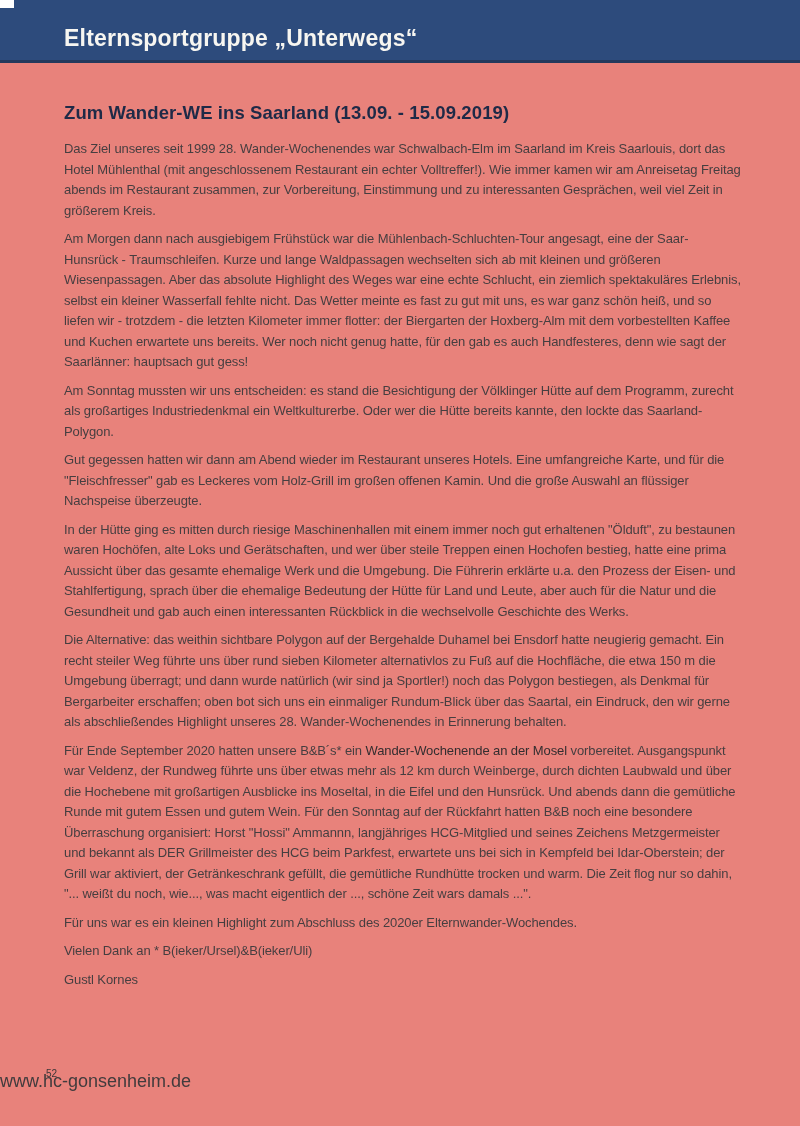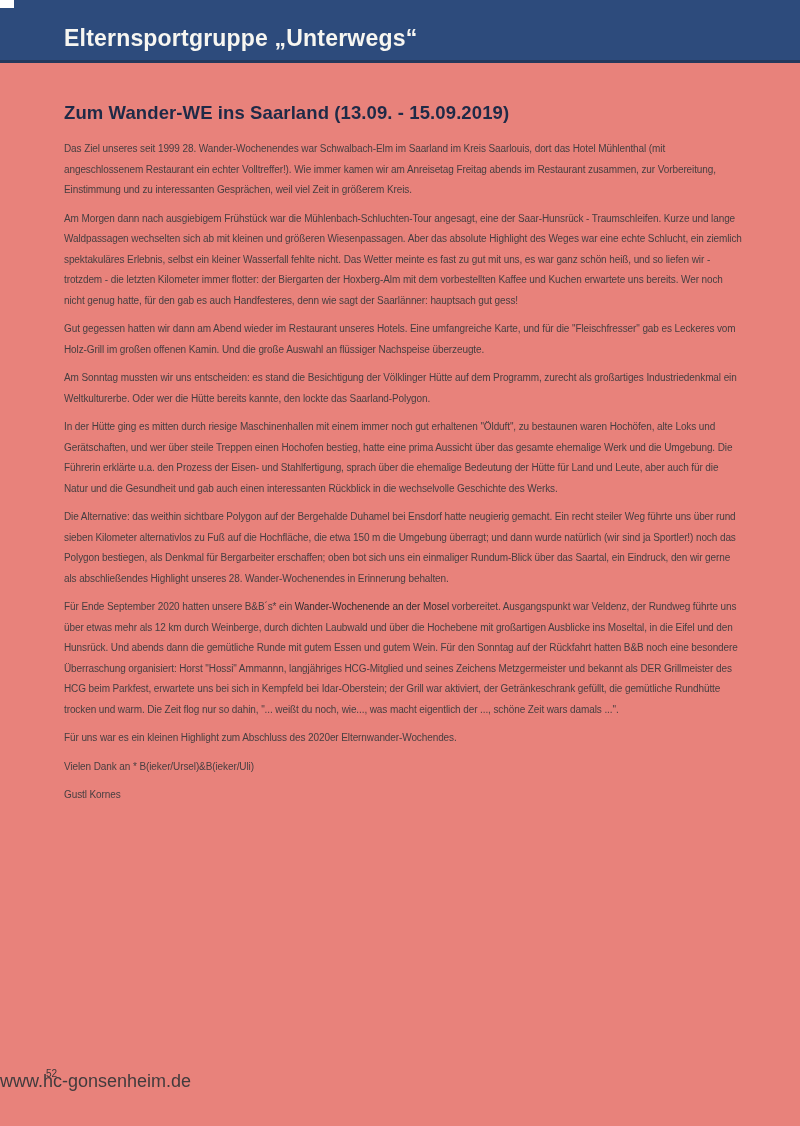--- a/index.html
+++ b/index.html
@@ -48,21 +48,21 @@
   .article-heading {
     margin: 29px 0 15px 0;
     color: #1E2A47;
     font-size: 18.5px;
     font-weight: bold;
     letter-spacing: 0.1px;
   }
   .content p {
     margin: 0 0 8px 0;
     color: #463E40;
-    font-size: 10px;
+    font-size: 13px;
     line-height: 20.5px;
     letter-spacing: -0.1px;
   }
   .content p .bold-run {
     font-weight: normal;
     color: #332D2F;
   }
   .signature { margin-top: 1px; }
 
   
@@ -90,22 +90,22 @@
   <div class="banner">
     <div class="corner-artifact"></div>
     <div class="banner-title">Elternsportgruppe „Unterwegs“</div>
   </div>
 
   <div class="content">
     <h1 class="article-heading">Zum Wander-WE ins Saarland (13.09. - 15.09.2019)</h1>
 
     <p>Das Ziel unseres seit 1999 28. Wander-Wochenendes war Schwalbach-Elm im Saarland im Kreis Saarlouis, dort das Hotel Mühlenthal (mit angeschlossenem Restaurant ein echter Volltreffer!). Wie immer kamen wir am Anreisetag Freitag abends im Restaurant zusammen, zur Vorbereitung, Einstimmung und zu interessanten Gesprächen, weil viel Zeit in größerem Kreis.</p>
     <p>Am Morgen dann nach ausgiebigem Frühstück war die Mühlenbach-Schluchten-Tour angesagt, eine der Saar-Hunsrück - Traumschleifen. Kurze und lange Waldpassagen wechselten sich ab mit kleinen und größeren Wiesenpassagen. Aber das absolute Highlight des Weges war eine echte Schlucht, ein ziemlich spektakuläres Erlebnis, selbst ein kleiner Wasserfall fehlte nicht. Das Wetter meinte es fast zu gut mit uns, es war ganz schön heiß, und so liefen wir - trotzdem - die letzten Kilometer immer flotter: der Biergarten der Hoxberg-Alm mit dem vorbestellten Kaffee und Kuchen erwartete uns bereits. Wer noch nicht genug hatte, für den gab es auch Handfesteres, denn wie sagt der Saarlänner: hauptsach gut gess!</p>
+    <p>Am Sonntag mussten wir uns entscheiden: es stand die Besichtigung der Völklinger Hütte auf dem Programm, zurecht als großartiges Industriedenkmal ein Weltkulturerbe. Oder wer die Hütte bereits kannte, den lockte das Saarland-Polygon.</p>
     <p>Gut gegessen hatten wir dann am Abend wieder im Restaurant unseres Hotels. Eine umfangreiche Karte, und für die "Fleischfresser" gab es Leckeres vom Holz-Grill im großen offenen Kamin. Und die große Auswahl an flüssiger Nachspeise überzeugte.</p>
-    <p>Am Sonntag mussten wir uns entscheiden: es stand die Besichtigung der Völklinger Hütte auf dem Programm, zurecht als großartiges Industriedenkmal ein Weltkulturerbe. Oder wer die Hütte bereits kannte, den lockte das Saarland-Polygon.</p>
     <p>In der Hütte ging es mitten durch riesige Maschinenhallen mit einem immer noch gut erhaltenen "Ölduft", zu bestaunen waren Hochöfen, alte Loks und Gerätschaften, und wer über steile Treppen einen Hochofen bestieg, hatte eine prima Aussicht über das gesamte ehemalige Werk und die Umgebung. Die Führerin erklärte u.a. den Prozess der Eisen- und Stahlfertigung, sprach über die ehemalige Bedeutung der Hütte für Land und Leute, aber auch für die Natur und die Gesundheit und gab auch einen interessanten Rückblick in die wechselvolle Geschichte des Werks.</p>
     <p>Die Alternative: das weithin sichtbare Polygon auf der Bergehalde Duhamel bei Ensdorf hatte neugierig gemacht. Ein recht steiler Weg führte uns über rund sieben Kilometer alternativlos zu Fuß auf die Hochfläche, die etwa 150 m die Umgebung überragt; und dann wurde natürlich (wir sind ja Sportler!) noch das Polygon bestiegen, als Denkmal für Bergarbeiter erschaffen; oben bot sich uns ein einmaliger Rundum-Blick über das Saartal, ein Eindruck, den wir gerne als abschließendes Highlight unseres 28. Wander-Wochenendes in Erinnerung behalten.</p>
 
     <p><span>Für Ende September 2020 hatten unsere B&amp;B´s* ein </span><span class="bold-run">Wander-Wochenende an der Mosel</span><span> vorbereitet. Ausgangspunkt war Veldenz, der Rundweg führte uns über etwas mehr als 12 km durch Weinberge, durch dichten Laubwald und über die Hochebene mit großartigen Ausblicke ins Moseltal, in die Eifel und den Hunsrück. Und  abends dann die gemütliche Runde mit gutem Essen und gutem Wein. Für den Sonntag auf der Rückfahrt hatten B&amp;B noch eine besondere Überraschung organisiert: Horst "Hossi" Ammannn, langjähriges HCG-Mitglied und seines Zeichens Metzgermeister und bekannt als DER Grillmeister des HCG beim Parkfest, erwartete uns bei sich in Kempfeld bei Idar-Oberstein; der Grill war aktiviert, der Getränkeschrank gefüllt, die gemütliche Rundhütte trocken und warm. Die Zeit flog nur so dahin, "... weißt du noch, wie..., was macht eigentlich der ..., schöne Zeit wars damals ...".</span></p>
 
     <p>Für uns war es ein kleinen Highlight zum Abschluss des 2020er Elternwander-Wochendes.</p>
     <p>Vielen Dank an * B(ieker/Ursel)&amp;B(ieker/Uli)</p>
     <p class="signature">Gustl Kornes</p>
   </div>
 

